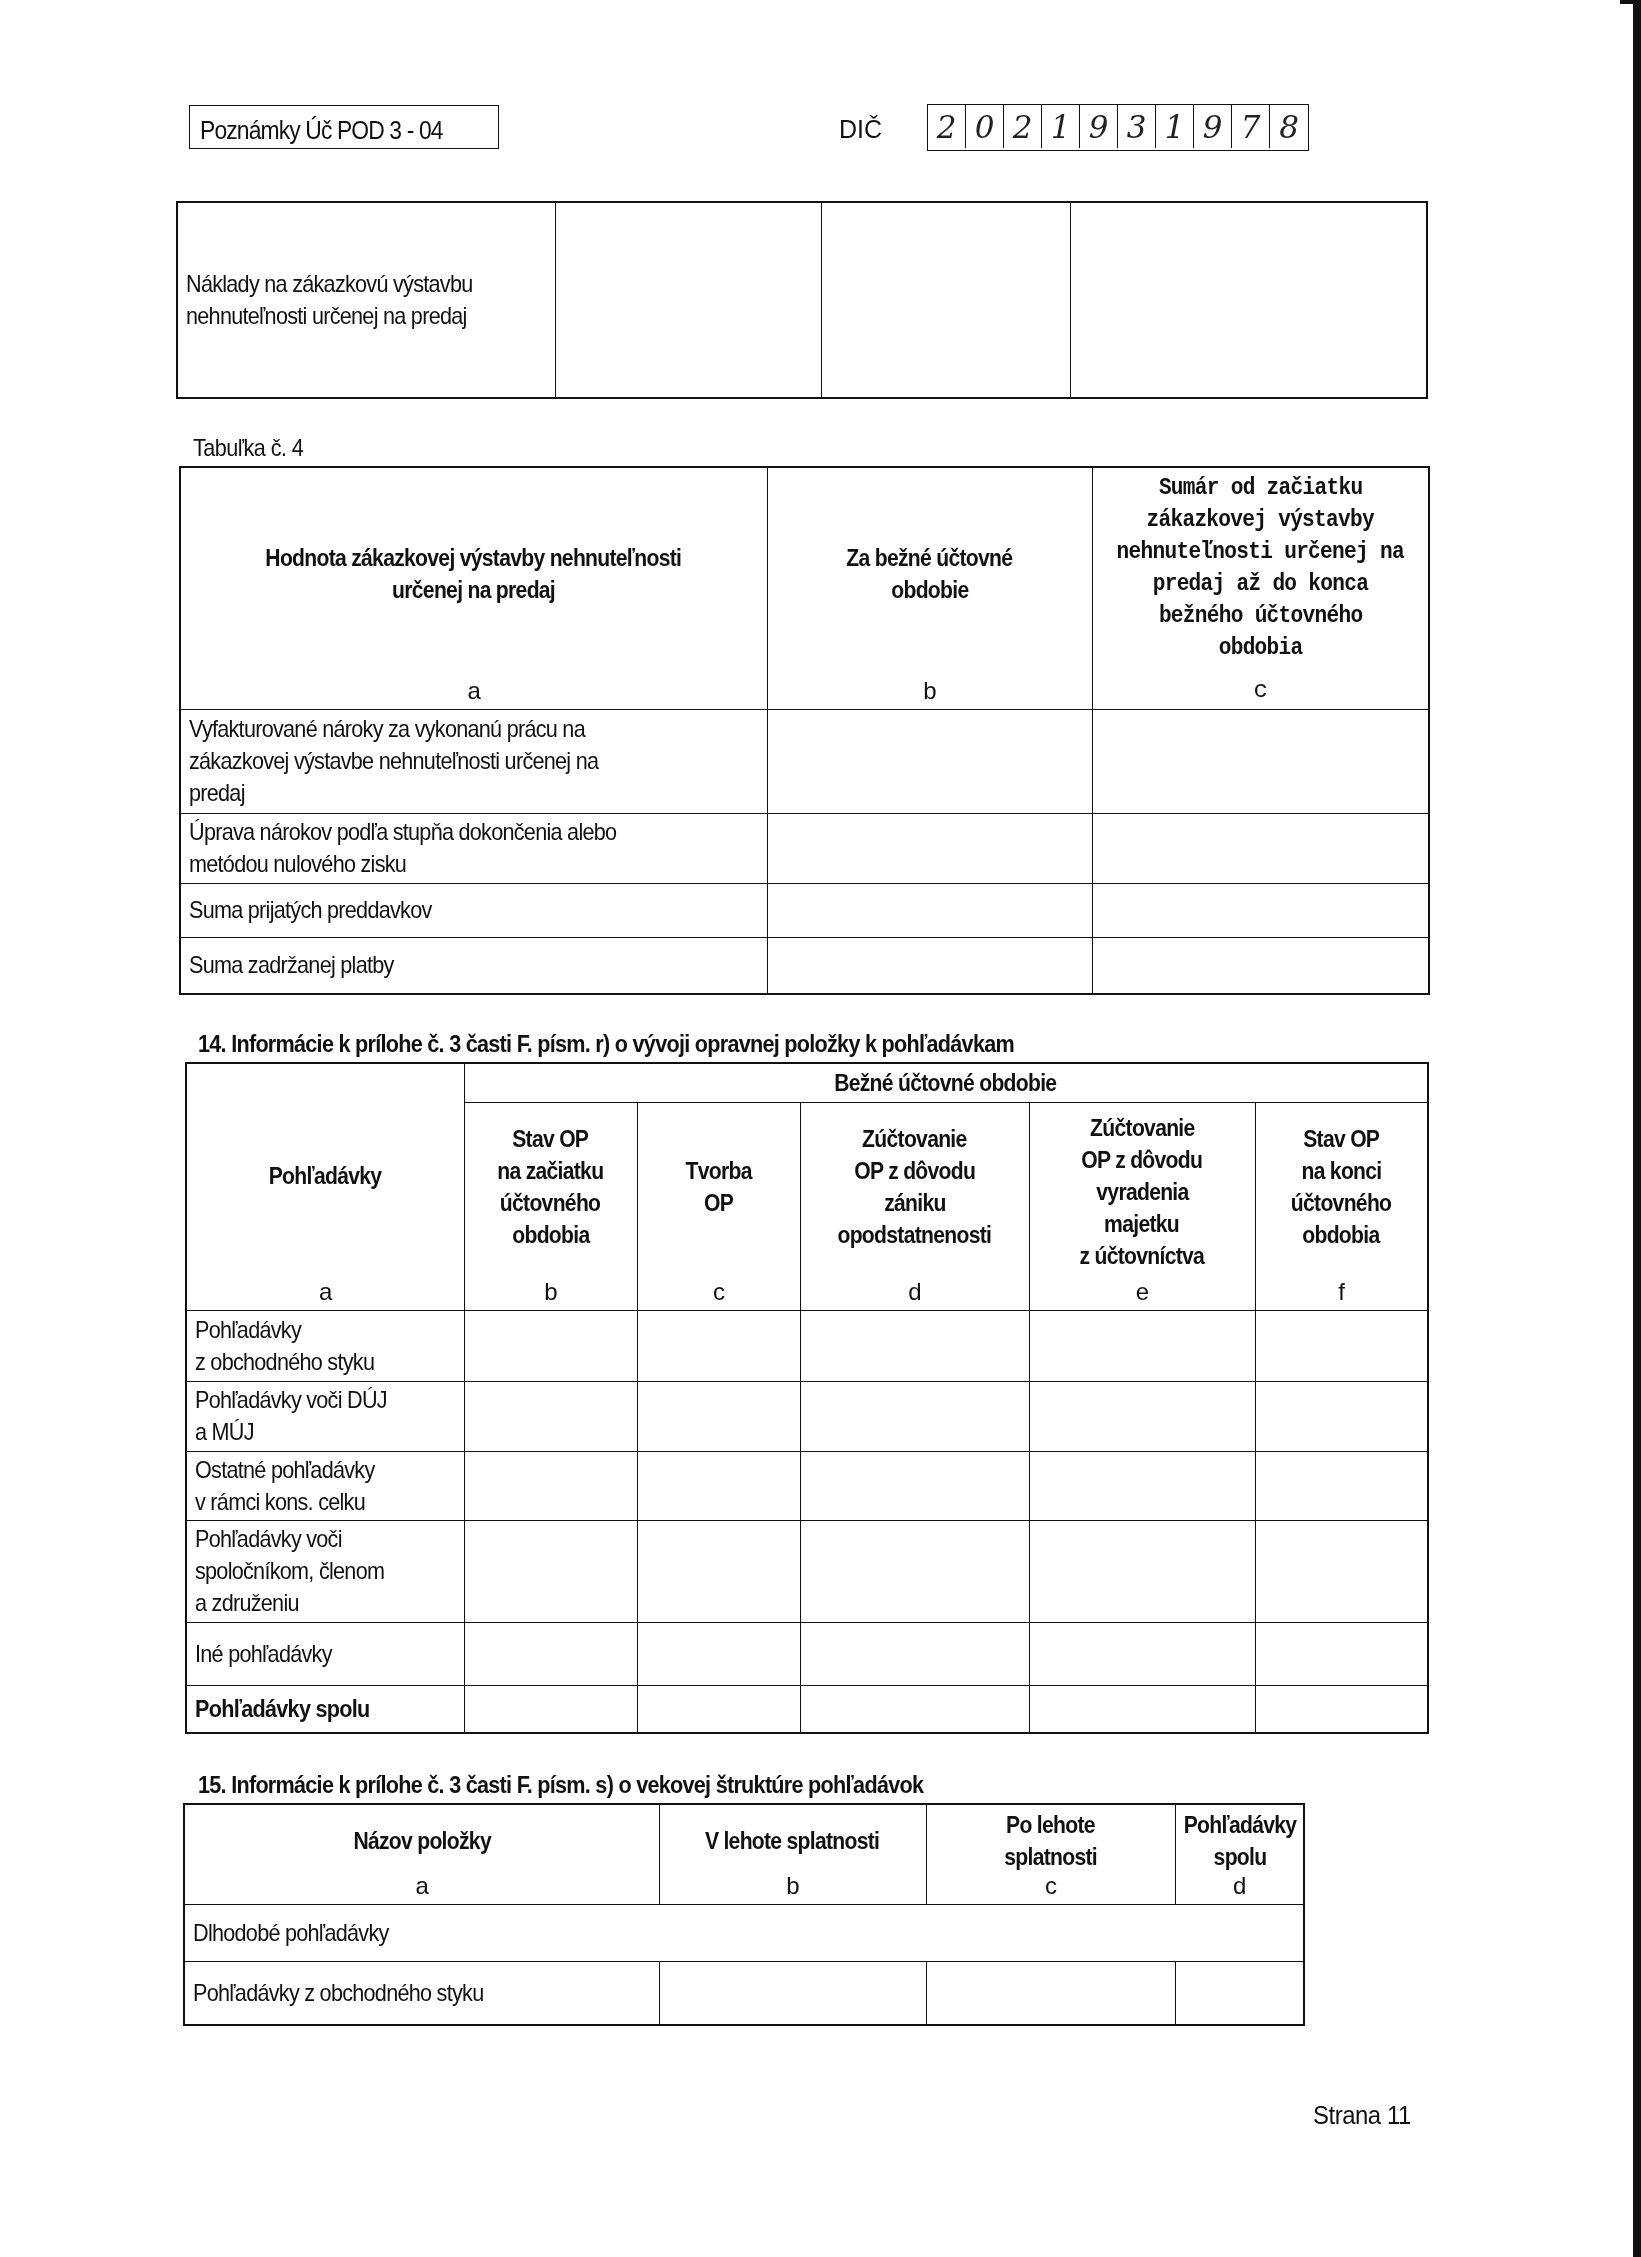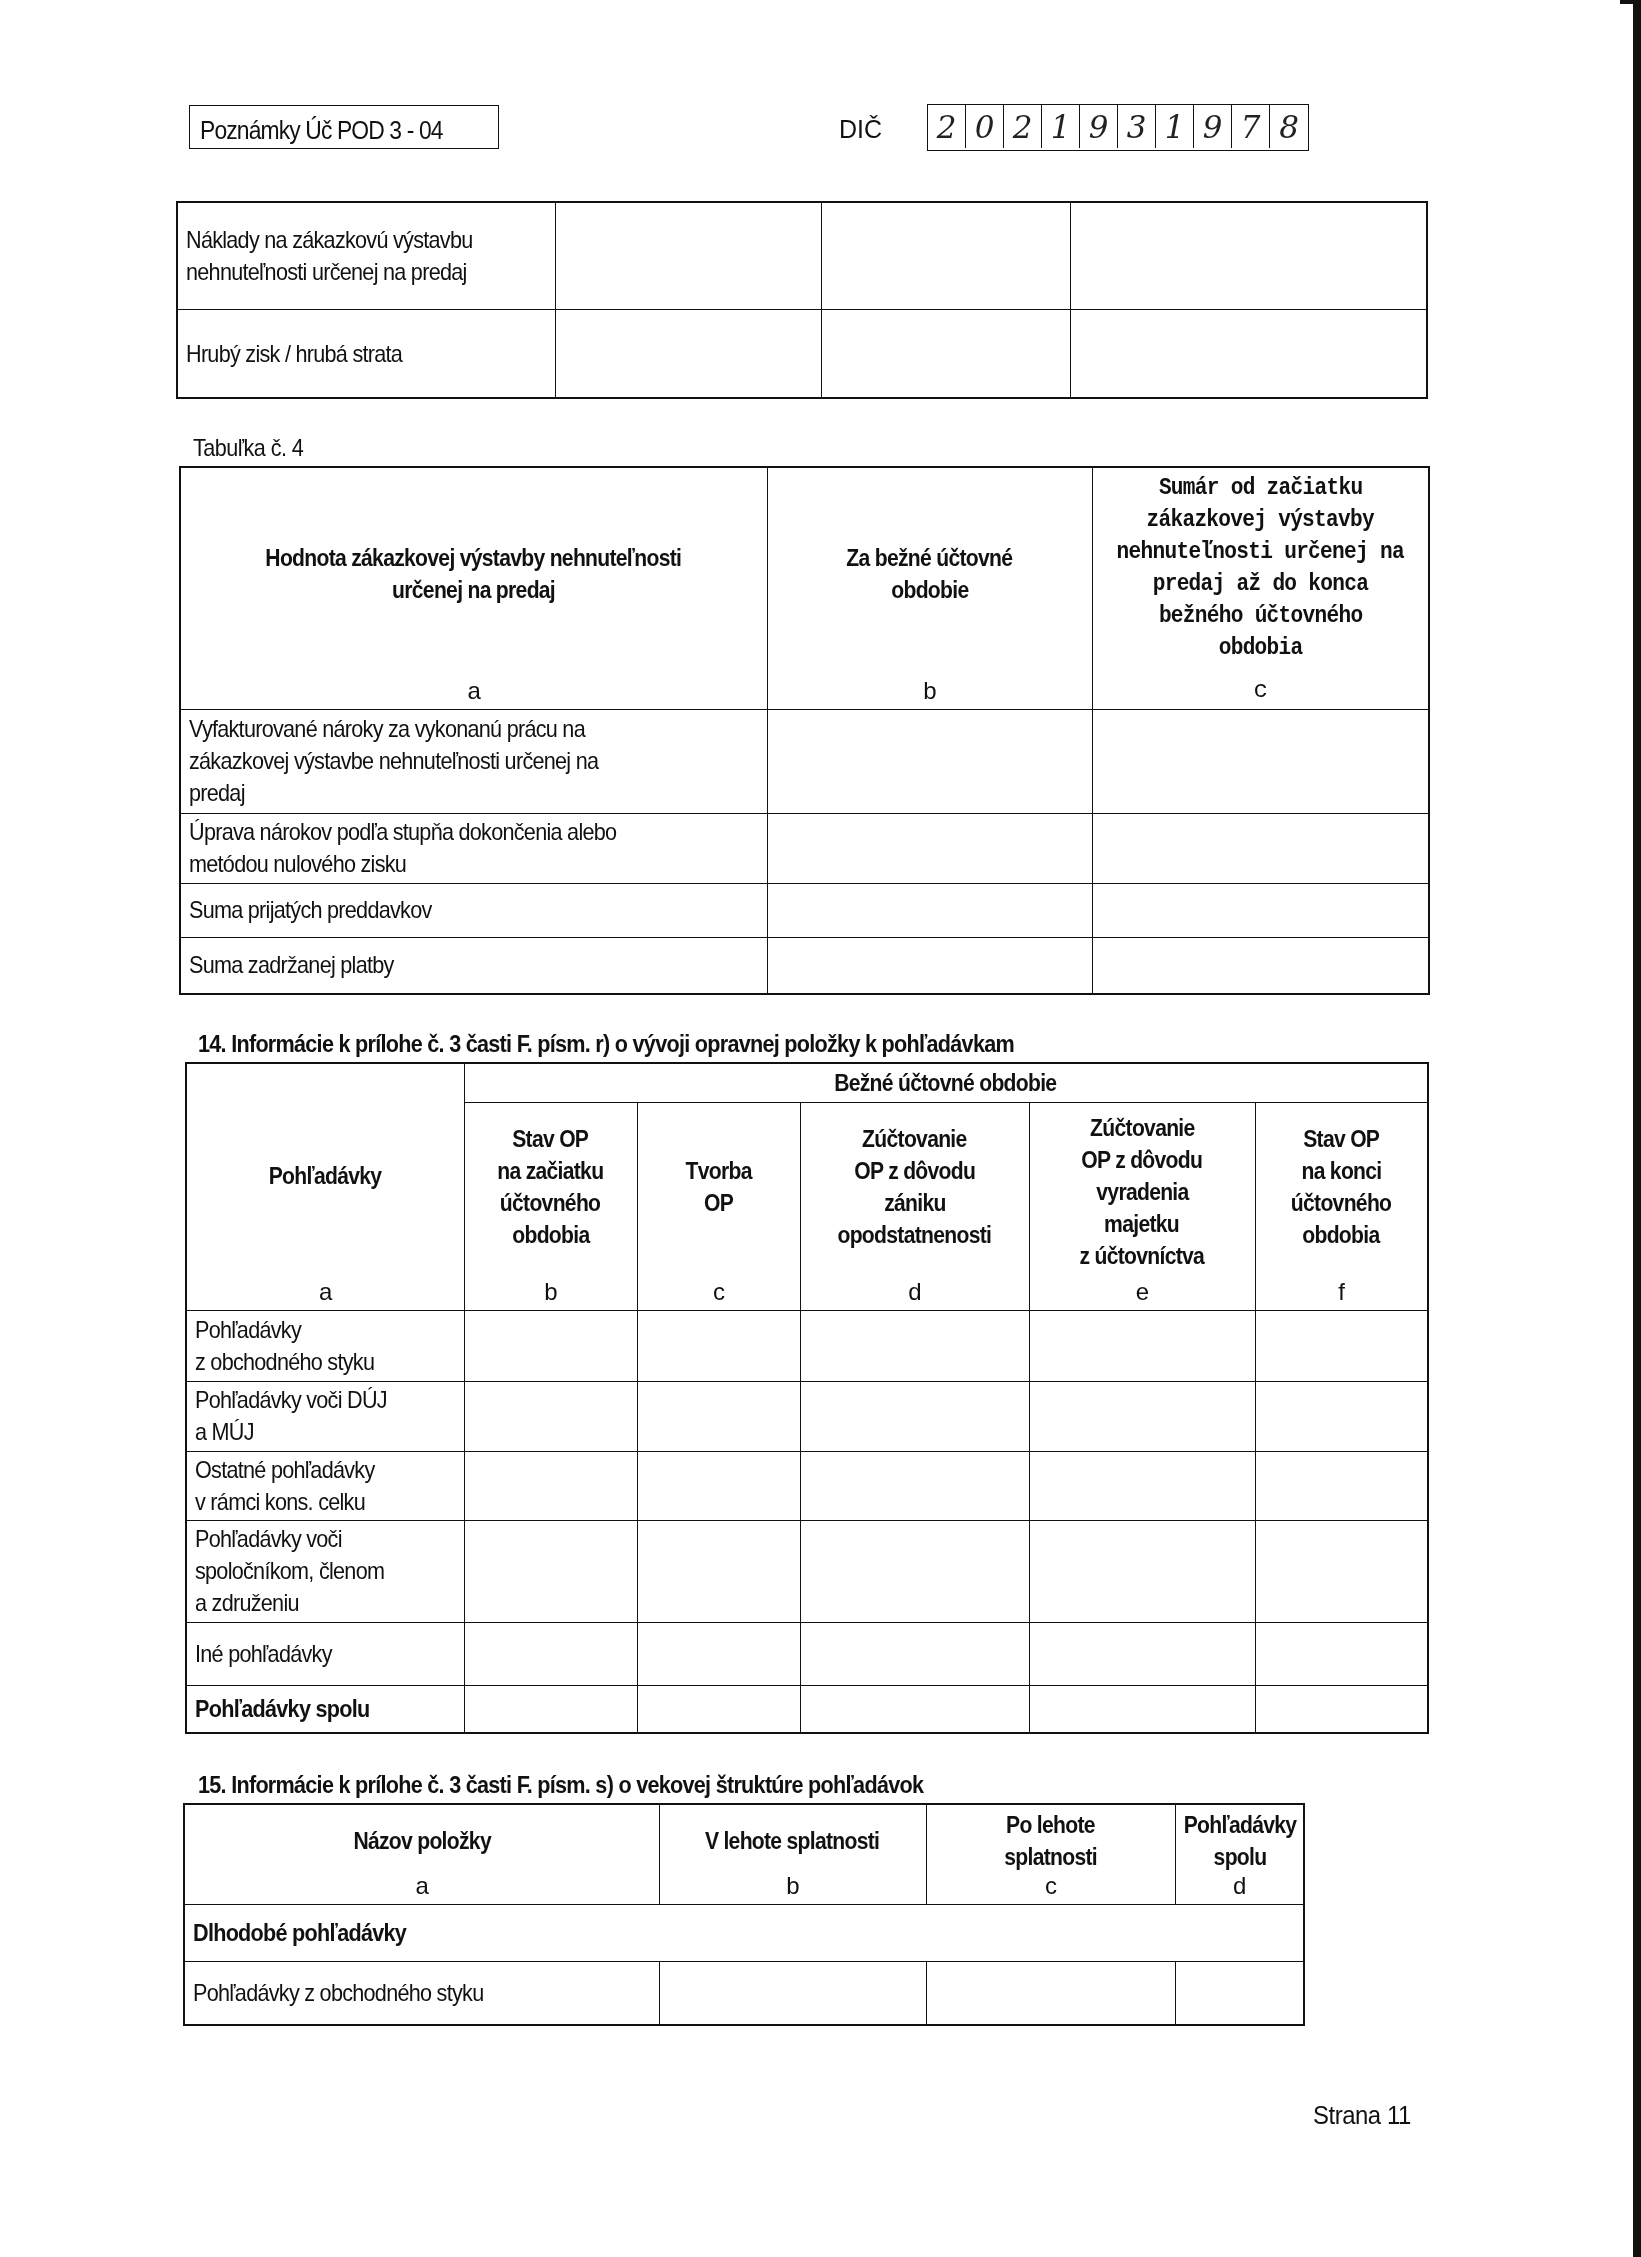--- a/index.html
+++ b/index.html
@@ -71,28 +71,20 @@
   <tbody>
   <tr style="height:67px">
     <td class="rowlabel">
       <span class="sq">Náklady na zákazkovú výstavbu</span><br>
       <span class="sq">nehnuteľnosti určenej na predaj</span>
     </td>
     <td></td>
     <td></td>
     <td></td>
   </tr>
-  <tr style="height:55px">
-    <td class="rowlabel">
-      <span class="sq">Hrubý zisk / hrubá strata</span>
-    </td>
-    <td></td>
-    <td></td>
-    <td></td>
-  </tr>
 </tbody>
   </table>
 
 <div class="cap" style="left:193px; top:434px;">Tabuľka č. 4</div>
 <table class="grid" style="left:179px; top:466px; width:1251px; height:528px;">
   <colgroup>
       <col style="width:587px">
       <col style="width:325px">
       <col>
     </colgroup>
@@ -314,21 +306,21 @@
         <span class="sq">splatnosti</span>
       </div>
       <div class="letter">c</div>
     </td>
     <td class="hcell">
       <div style="padding-bottom:27px"><span class="sq">Pohľadávky spolu</span></div>
       <div class="letter">d</div>
     </td>
   </tr>
   <tr style="height:57px">
-    <td class="rowlabel" colspan="4" style="font-weight:bold;">
+    <td class="rowlabel" colspan="4" style="font-weight:normal;">
       <span class="sq">Dlhodobé pohľadávky</span>
     </td>
   </tr>
   <tr style="height:64px">
     <td class="rowlabel">
       <span class="sq">Pohľadávky z obchodného styku</span>
     </td>
     <td></td>
     <td></td>
     <td></td>

